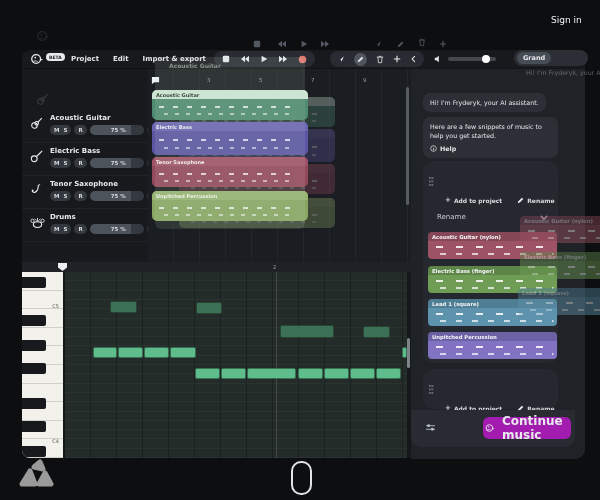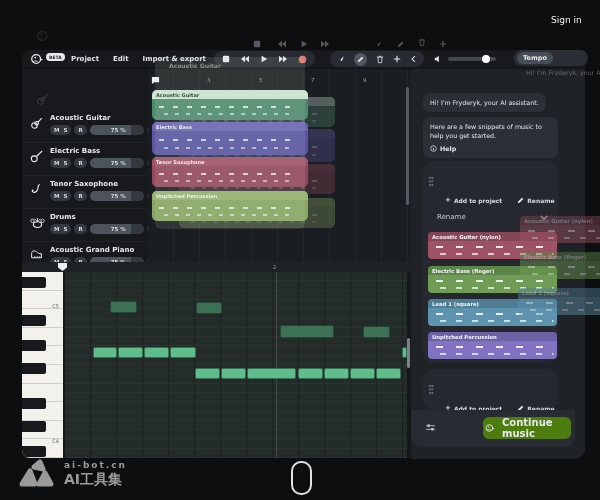--- a/index.html
+++ b/index.html
@@ -91,23 +91,23 @@
   .part-body{position:absolute;left:0;right:0;top:9px;bottom:0;
     background-image:
       repeating-linear-gradient(90deg,rgba(255,255,255,.85) 0 7px,transparent 7px 20px),
       repeating-linear-gradient(90deg,rgba(255,255,255,.7) 0 6px,transparent 6px 16px);
     background-size:92% 2px,88% 2px;background-position:8px 30%,12px 75%;background-repeat:no-repeat;}
   .ghost-chip{position:absolute;width:122px;height:27px;border-radius:4px;opacity:.45;z-index:25;
               overflow:hidden;pointer-events:none;}
   .ghost-chip .part-label{color:rgba(235,238,240,.8);}
   .bottombar{position:absolute;left:0;top:341px;width:164px;height:37px;background:#282b31;
              border-radius:0 0 10px 10px;}
-  .continue-btn{position:absolute;left:72px;top:7px;width:88px;height:22px;background:#4d7c0f;
+  .continue-btn{position:absolute;left:72px;top:7px;width:88px;height:22px;background:#a21caf;
     border-radius:6px;display:flex;align-items:center;justify-content:center;gap:5px;
-    font-size:10px;font-weight:bold;}
+    font-size:12px;font-weight:bold;}
   
   .proll{left:0;top:212px;width:389px;height:196px;background:#15181b;border-radius:0 0 0 8px;overflow:hidden;}
   .proll-ruler{position:absolute;left:0;top:0;width:389px;height:10px;background:#1e2126;}
   .bar-num{position:absolute;left:251px;top:2px;font-size:5px;color:#9aa0a8;}
   .playhead{position:absolute;left:36px;top:1px;width:9px;height:8px;background:#eceef0;
             clip-path:polygon(0 0,100% 0,100% 55%,50% 100%,0 55%);}
   .keys{position:absolute;left:0;top:10px;width:41px;height:186px;background:#f2f1ec;
     background-image:repeating-linear-gradient(180deg,transparent 0 17.6px,rgba(0,0,0,.14) 17.6px 18.6px);}
   .bkey{position:absolute;left:0;width:24px;height:11px;background:#17191c;border-radius:0 2px 2px 0;}
   .klabel{position:absolute;right:4px;font-size:5px;color:#5a5a55;}
@@ -240,21 +240,21 @@
         <span class="ico">
             <svg width="8" height="8" viewBox="0 0 10 10">
               <path d="M1 3.5h2L6 1v8L3 6.5H1z" fill="currentColor"></path>
             </svg>
           </span>
         <span class="slider">
             <span class="knob"></span>
           </span>
       </div>
       <div class="abs tempo">
-        <span class="tempo-chip">Tempo</span>
+        <span class="tempo-chip">Grand</span>
         <span class="tempo-val">120 BPM</span>
       </div>
     </div>
 
     <div class="abs tracks" id="tracks">
       <span class="abs ghost-gtr ico">
           <svg width="13" height="13" viewBox="0 0 16 16">
             <line x1="9.5" y1="6.5" x2="14.5" y2="1.5" stroke="currentColor" stroke-width="1.4"></line>
             <circle cx="5.5" cy="10.5" r="3.4" fill="none" stroke="currentColor" stroke-width="1.3"></circle>
             <circle cx="8.2" cy="7.8" r="2.2" fill="none" stroke="currentColor" stroke-width="1.3"></circle>
@@ -328,41 +328,20 @@
         <div class="track" style="top: 139px;">
       <span class="t-ico ico">
             <svg width="15" height="13" viewBox="0 0 18 14">
               <ellipse cx="9" cy="9.5" rx="5" ry="3.4" fill="none" stroke="currentColor" stroke-width="1.3"></ellipse>
               <circle cx="3" cy="5" r="2" fill="none" stroke="currentColor"></circle>
               <circle cx="15" cy="5" r="2" fill="none" stroke="currentColor"></circle>
               <path d="M9 6V1.5M5.5 2.5 8 5M12.5 2.5 10 5" stroke="currentColor"></path>
             </svg>
           </span>
       <span class="t-name">Drums</span>
-      <div class="t-chips">
-        <span class="chip">
-          <span>M</span>
-          <span>S</span>
-        </span>
-        <span class="chip">R</span>
-        <span class="chip volchip">
-          <span class="ico" style="transform:scale(.7)"></span>
-          <span>75 %</span>
-        </span>
-        <span class="chip" style="width:8px">+</span>
-      </div>
-    </div>
-        <div class="track" style="top: 172px;">
-      <span class="t-ico ico">
-            <svg width="13" height="11" viewBox="0 0 16 12">
-              <path d="M2 10V4.5C2 2.8 3.2 1.5 5 1.5c4 0 3 3.6 9 3.6V10Z" fill="none" stroke="currentColor" stroke-width="1.2"></path>
-              <path d="M6 10V8M9 10V8M12 10V8" stroke="currentColor"></path>
-            </svg>
-          </span>
-      <span class="t-name">Acoustic Grand Piano</span>
       <div class="t-chips">
         <span class="chip">
           <span>M</span>
           <span>S</span>
         </span>
         <span class="chip">R</span>
         <span class="chip volchip">
           <span class="ico" style="transform:scale(.7)"></span>
           <span>75 %</span>
         </span>
@@ -580,20 +559,16 @@
     </div>
 
   <div class="abs watermark">
     <svg width="40" height="32" viewBox="0 0 40 32">
       <g fill="#9a9a9a" stroke="#9a9a9a" stroke-width="5" stroke-linejoin="round">
         <path d="M6 26 L14 13 L19 26 Z"></path>
         <path d="M23 26 L29 15 L35 26 Z"></path>
         <path d="M18 9 L24 4 L27 11 Z"></path>
       </g>
     </svg>
-    <div class="wm-text">
-      <div class="site">ai-bot.cn</div>
-      <div class="name">AI工具集</div>
-    </div>
   </div>
   <div class="abs capsule"></div>
 
 </div>
 
 </body></html>

